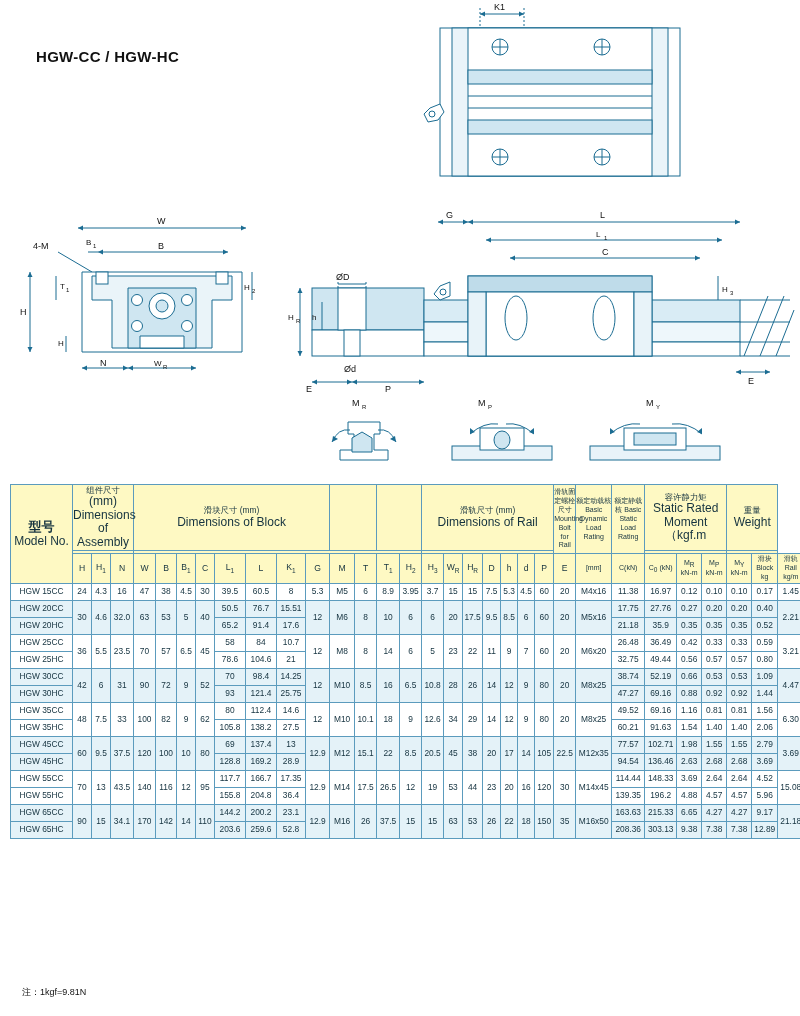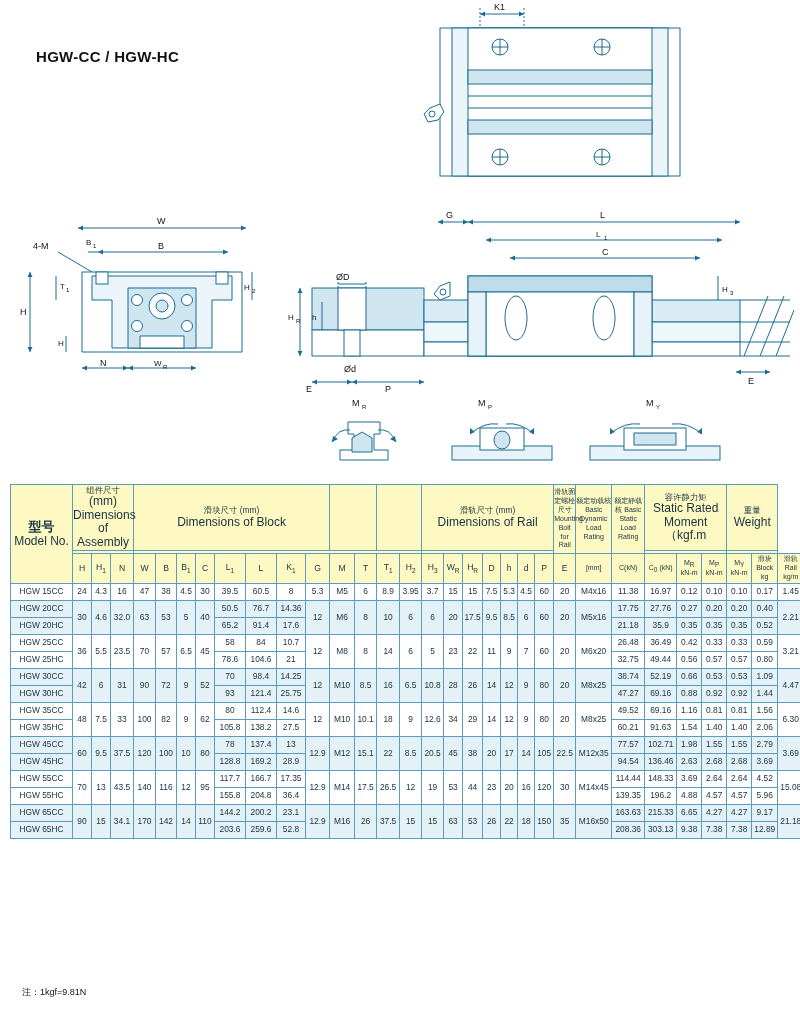--- a/index.html
+++ b/index.html
@@ -464,21 +464,21 @@
           <td class="model">HGW 20CC</td>
           <td rowspan="2">30</td>
           <td rowspan="2">4.6</td>
           <td rowspan="2">32.0</td>
           <td rowspan="2">63</td>
           <td rowspan="2">53</td>
           <td rowspan="2">5</td>
           <td rowspan="2">40</td>
           <td>50.5</td>
           <td>76.7</td>
-          <td>14.36</td>
+          <td>15.51</td>
           <td rowspan="2">12</td>
           <td rowspan="2">M6</td>
           <td rowspan="2">8</td>
           <td rowspan="2">10</td>
           <td rowspan="2">6</td>
           <td rowspan="2">6</td>
           <td rowspan="2">20</td>
           <td rowspan="2">17.5</td>
           <td rowspan="2">9.5</td>
           <td rowspan="2">8.5</td>
@@ -654,21 +654,21 @@
 
         <tr class="band">
           <td class="model">HGW 45CC</td>
           <td rowspan="2">60</td>
           <td rowspan="2">9.5</td>
           <td rowspan="2">37.5</td>
           <td rowspan="2">120</td>
           <td rowspan="2">100</td>
           <td rowspan="2">10</td>
           <td rowspan="2">80</td>
-          <td>78</td>
+          <td>69</td>
           <td>137.4</td>
           <td>13</td>
           <td rowspan="2">12.9</td>
           <td rowspan="2">M12</td>
           <td rowspan="2">15.1</td>
           <td rowspan="2">22</td>
           <td rowspan="2">8.5</td>
           <td rowspan="2">20.5</td>
           <td rowspan="2">45</td>
           <td rowspan="2">38</td>

